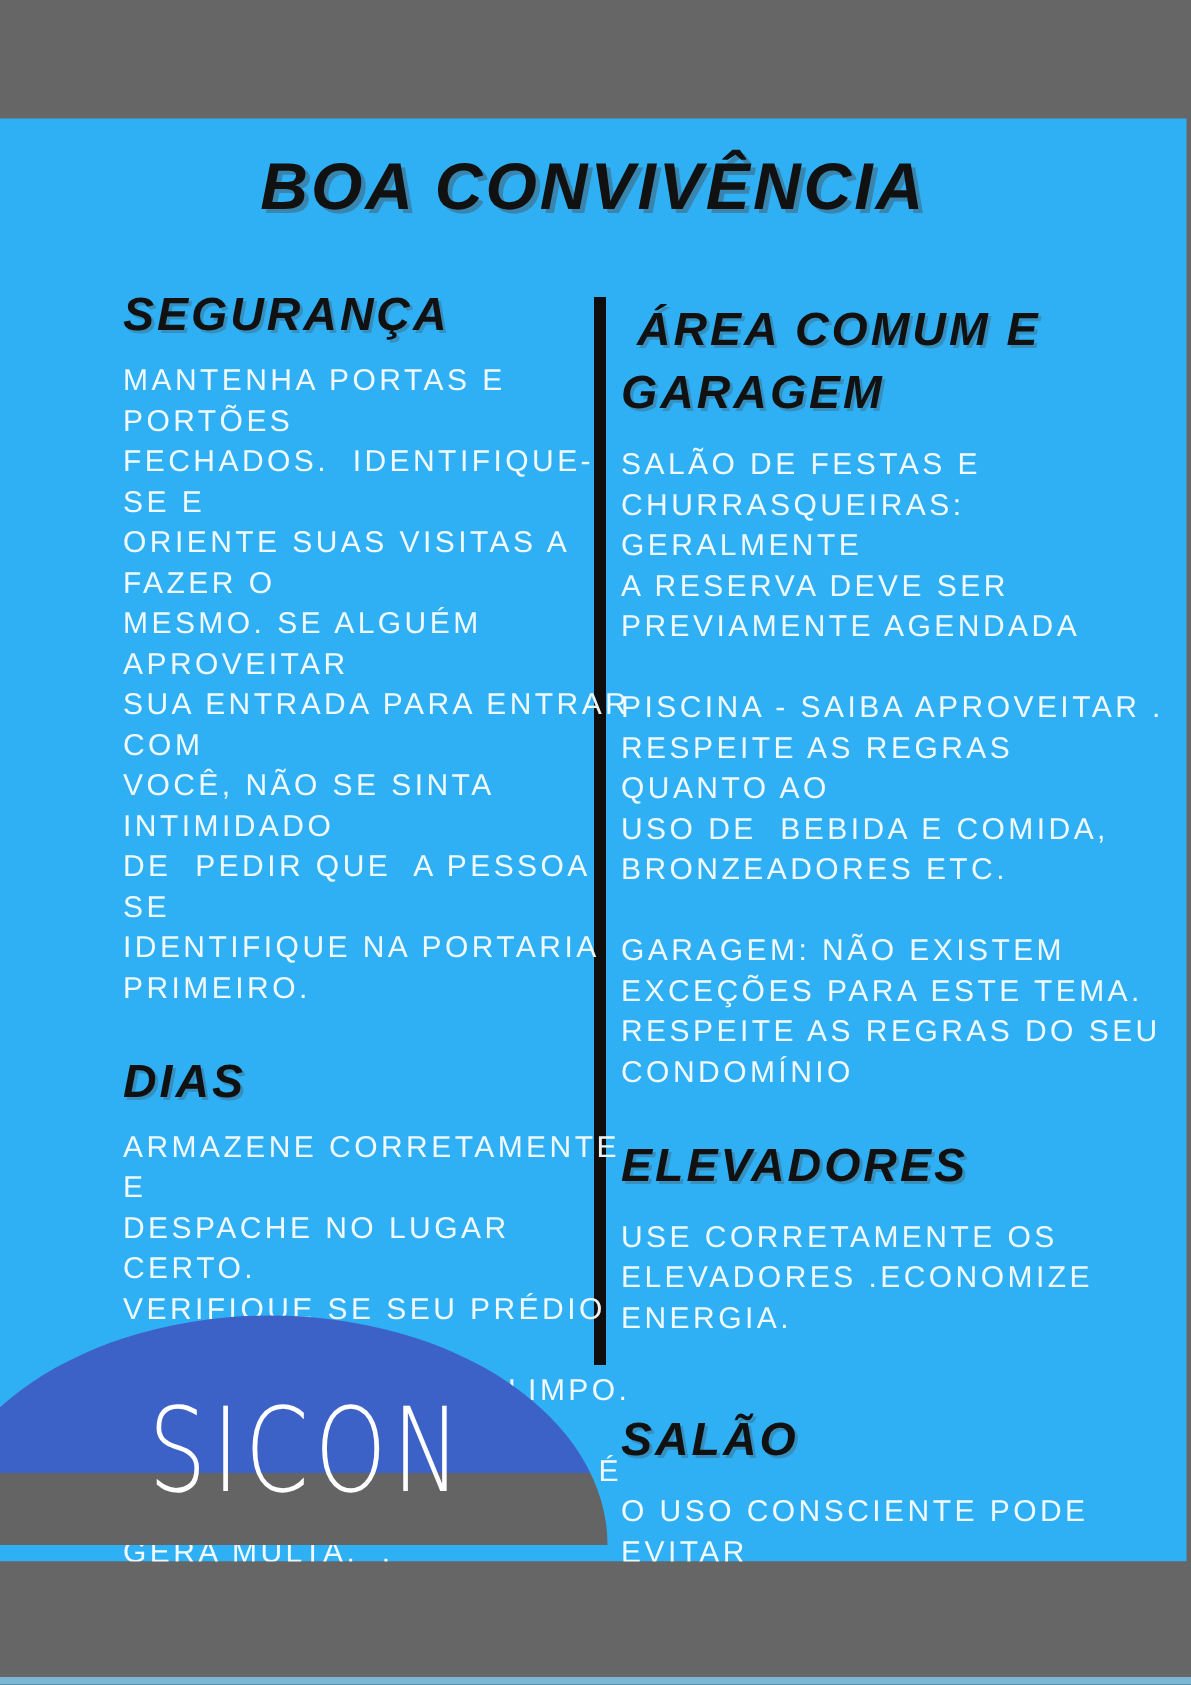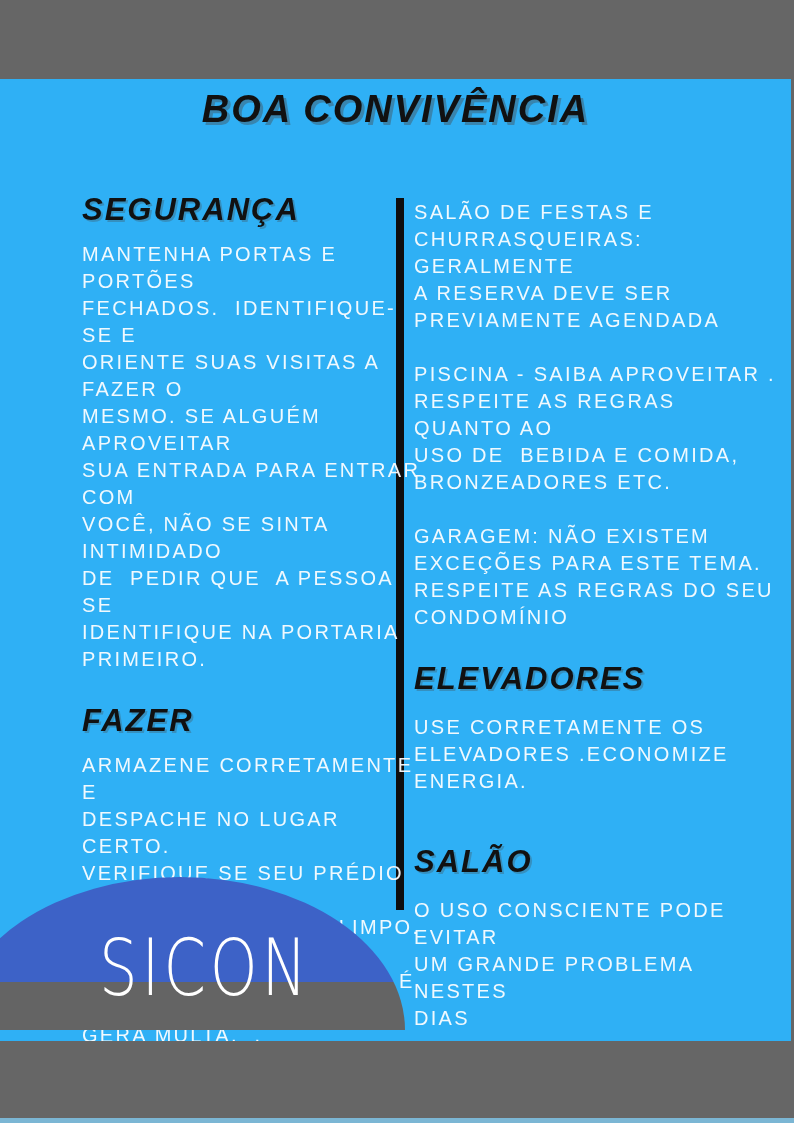--- a/index.html
+++ b/index.html
@@ -6,22 +6,22 @@
   body{
     width:794px;height:1123px;position:relative;overflow:hidden;
     background:var(--bg_gray,#666);
     font-family:"Liberation Sans",sans-serif;
   }
   .canvas{
     position:absolute;left:0;top:79px;width:791px;height:962px;
     background:var(--sky_blue,#2fb0f5);
   }
   .page-title{
-    margin:0;padding-top:4px;text-align:center;
-    font-size:38px;line-height:52px;font-weight:bold;font-style:italic;
+    margin:0;padding-top:20px;text-align:center;
+    font-size:44px;line-height:52px;font-weight:bold;font-style:italic;
     letter-spacing:2px;color:var(--heading_black,#111);
     text-shadow:3px 3px 0 rgba(70,70,70,.40);
   }
   .page-subtitle{
     margin-top:10px;text-align:center;
     font-size:16.5px;font-weight:bold;font-style:italic;
     letter-spacing:7px;word-spacing:6px;color:var(--subtitle_gray,#37424c);
   }
   .divider{
     position:absolute;left:396px;top:119px;width:8px;height:712px;
@@ -79,33 +79,35 @@
       <div class="sec-heading">SEGURANÇA</div>
       <p class="body-text">MANTENHA PORTAS E PORTÕES
 FECHADOS.  IDENTIFIQUE-SE E
 ORIENTE SUAS VISITAS A FAZER O
 MESMO. SE ALGUÉM  APROVEITAR
 SUA ENTRADA PARA ENTRAR COM
 VOCÊ, NÃO SE SINTA INTIMIDADO
 DE  PEDIR QUE  A PESSOA SE
 IDENTIFIQUE NA PORTARIA
 PRIMEIRO.</p>
-      <div class="sec-heading">FAZER</div>
+      <div class="sec-heading">DIAS</div>
       <p class="body-text">ARMAZENE CORRETAMENTE E
 DESPACHE NO LUGAR CERTO.
 VERIFIQUE SE SEU PRÉDIO FAZ A
 SEPARAÇÃO DO LIXO LIMPO. EM
 ALGUNS MUNICÍPIOS ISTO É LEI -
 GERA MULTA.  .</p>
       <div class="sec-heading">BARULHO</div>
       <p class="body-text">AS REGRAS COM HORÁRIOS
 PERMITIDOS CONTINUAM
 VALENDO.</p>
     </div>
   <div class="col col-right">
+      <div class="sec-heading"> ÁREA COMUM E
+GARAGEM</div>
       <p class="body-text">SALÃO DE FESTAS E
 CHURRASQUEIRAS: GERALMENTE
 A RESERVA DEVE SER
 PREVIAMENTE AGENDADA</p>
       <p class="body-text">PISCINA - SAIBA APROVEITAR .
 RESPEITE AS REGRAS QUANTO AO
 USO DE  BEBIDA E COMIDA,
 BRONZEADORES ETC.</p>
       <p class="body-text">GARAGEM: NÃO EXISTEM
 EXCEÇÕES PARA ESTE TEMA.

